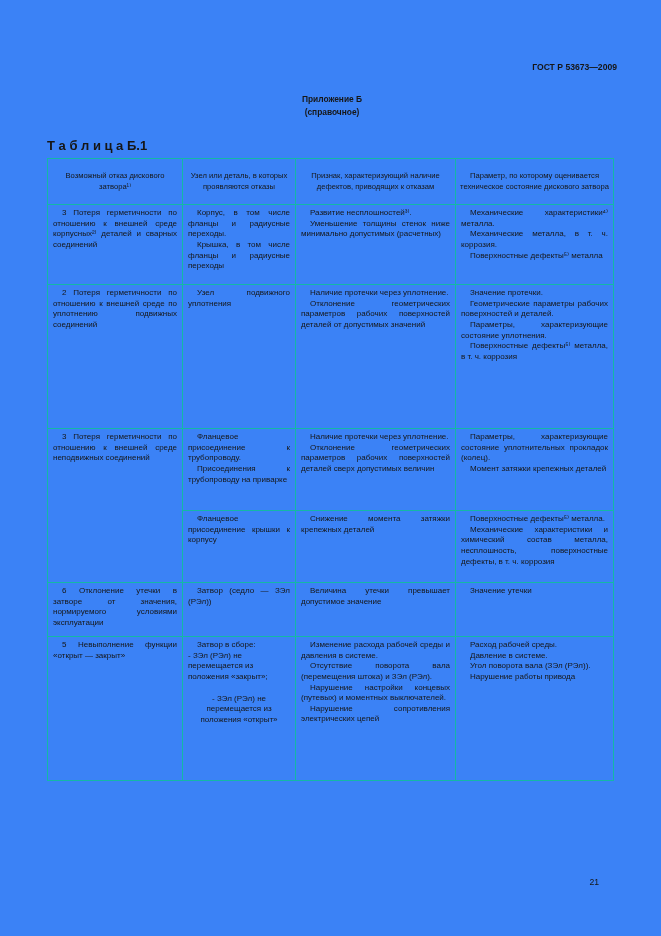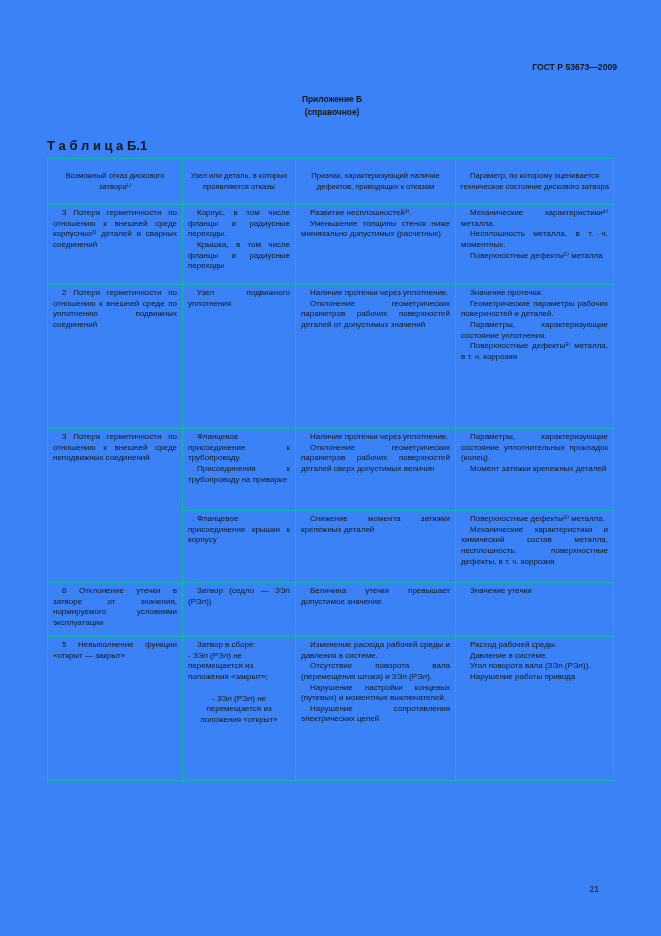--- a/index.html
+++ b/index.html
@@ -71,21 +71,21 @@
   tr.h-head { height: 46px; }
   tr.h-r1  { height: 80px; }
   tr.h-r2  { height: 144px; }
   tr.h-r3a { height: 82px; }
   tr.h-r3b { height: 72px; }
   tr.h-r4  { height: 54px; }
   tr.h-r5  { height: 144px; margin-top: 6px; }
   .page-number {
     position: absolute;
     right: 62px;
-    bottom: 42px;
+    bottom: 49px;
     font-size: 8.6px;
   }
 </style>
 </head>
 <body>
 
 <div class="page">
 
   <div class="doc-code">ГОСТ Р 53673—2009</div>
 
@@ -121,21 +121,21 @@
         <td>
           <p>Корпус, в том числе фланцы и радиусные переходы.</p>
           <p>Крышка, в том числе фланцы и радиусные переходы</p>
         </td>
         <td>
           <p>Развитие несплошностей³⁾.</p>
           <p>Уменьшение толщины стенок ниже минимально допустимых (расчетных)</p>
         </td>
         <td>
           <p>Механические характеристики⁴⁾ металла.</p>
-          <p>Несплошность металла, в т. ч. моментных.</p>
+          <p>Механические металла, в т. ч. коррозия.</p>
           <p>Поверхностные дефекты⁵⁾ металла</p>
         </td>
       </tr>
 
       <tr class="h-r2">
         <td>
           <p>2 Потеря герметичности по отношению к внешней среде по уплотнению подвижных соединений</p>
         </td>
         <td>
           <p>Узел подвижного уплотнения</p>

